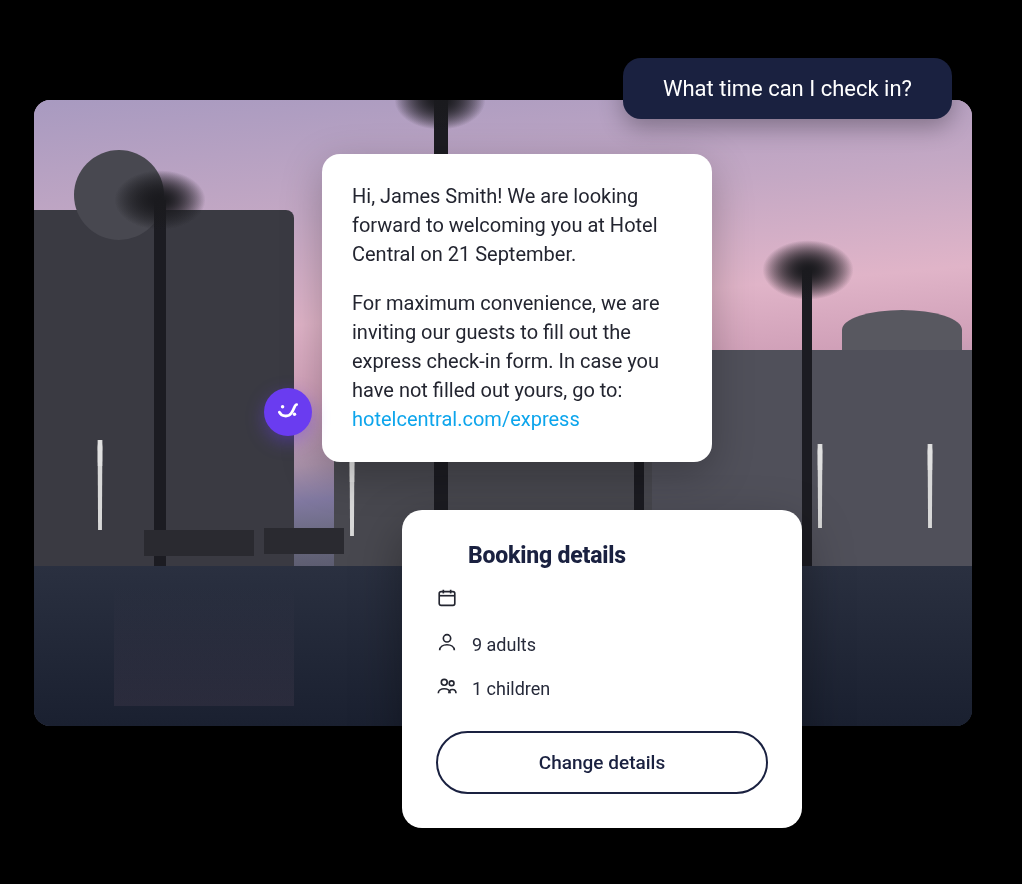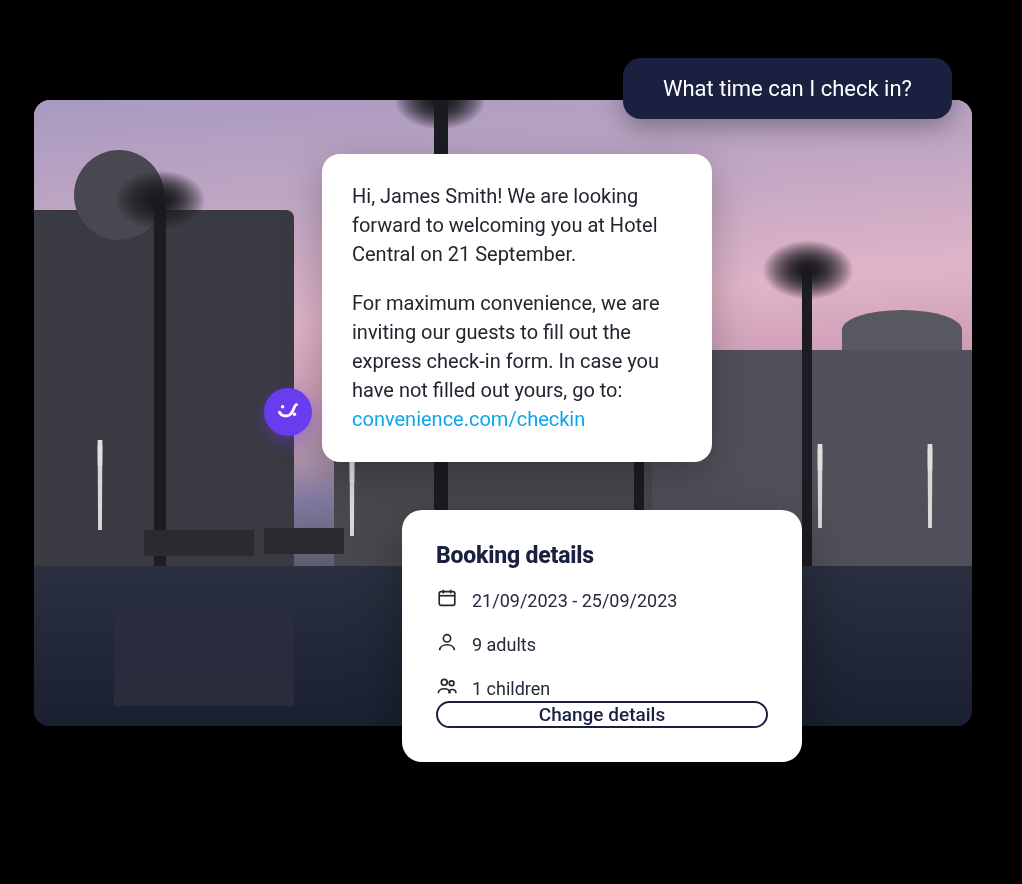--- a/index.html
+++ b/index.html
@@ -169,42 +169,44 @@
     border-radius: 20px;
     padding: 32px 34px 34px;
     box-shadow: 0 20px 50px rgba(0,0,0,0.35);
     color: #232530;
   }
   .booking-title {
     font-size: 23px;
     font-weight: 800;
     letter-spacing: -0.2px;
     color: #1a2140;
+    margin-left: 32px;
   }
   .booking-subtitle {
     font-size: 17px;
     color: #7a8294;
     margin-top: 6px;
   }
   .booking-row {
     display: flex;
     align-items: center;
     gap: 14px;
     margin-top: 18px;
     font-size: 18px;
     color: #262a3a;
   }
   .booking-row:first-of-type { margin-top: 24px; }
   .booking-row svg { width: 22px; height: 22px; flex: none; }
   .change-btn {
+    margin-top: 30px;
     width: 100%;
     border: 2px solid #1a2140;
     background: transparent;
     border-radius: 999px;
-    padding: 0 0;
+    padding: 18px 0;
     font-size: 19px;
     font-weight: 500;
     color: #1a2140;
     cursor: pointer;
     font-family: inherit;
   }
 </style>
 </head>
 <body>
 
@@ -228,21 +230,21 @@
   </div>
 </div>
 
 <div class="user-bubble">
   <span>What time can I check in?</span>
 </div>
 
 <div class="assistant-bubble">
   <p>Hi, James Smith! We are looking forward to welcoming you at Hotel Central on 21 September.</p>
   <p>
-    <span>For maximum convenience, we are inviting our guests to fill out the express check-in form. In case you have not filled out yours, go to: </span><a href="#">convenience.com/checkin</a>
+    <span>For maximum convenience, we are inviting our guests to fill out the express check-in form. In case you have not filled out yours, go to: </span><a href="#">hotelcentral.com/express</a>
   </p>
 </div>
 
 <div class="avatar">
   <span>
     <svg viewBox="0 0 24 24" fill="none" stroke="#fff" stroke-width="2.6" stroke-linecap="round">
       <path d="M4 14 C 6 18, 12 19, 15 15 C 18 11, 18 7, 20 7"></path>
       <circle cx="7" cy="9" r="1.6" fill="#fff" stroke="none"></circle>
       <circle cx="18" cy="16" r="1.6" fill="#fff" stroke="none"></circle>
     </svg>
@@ -254,21 +256,20 @@
 
   <div class="booking-row">
     <span>
       <svg viewBox="0 0 24 24" fill="none" stroke="#232530" stroke-width="1.8">
         <rect x="3.5" y="5" width="17" height="15" rx="2"></rect>
         <line x1="3.5" y1="9.5" x2="20.5" y2="9.5"></line>
         <line x1="8" y1="3" x2="8" y2="7"></line>
         <line x1="16" y1="3" x2="16" y2="7"></line>
       </svg>
     </span>
-    <span>21/09/2023 - 25/09/2023</span>
   </div>
 
   <div class="booking-row">
     <span>
       <svg viewBox="0 0 24 24" fill="none" stroke="#232530" stroke-width="1.8">
         <circle cx="12" cy="8" r="4"></circle>
         <path d="M4 21c0-4 4-6 8-6s8 2 8 6"></path>
       </svg>
     </span>
     <span>9 adults</span>

